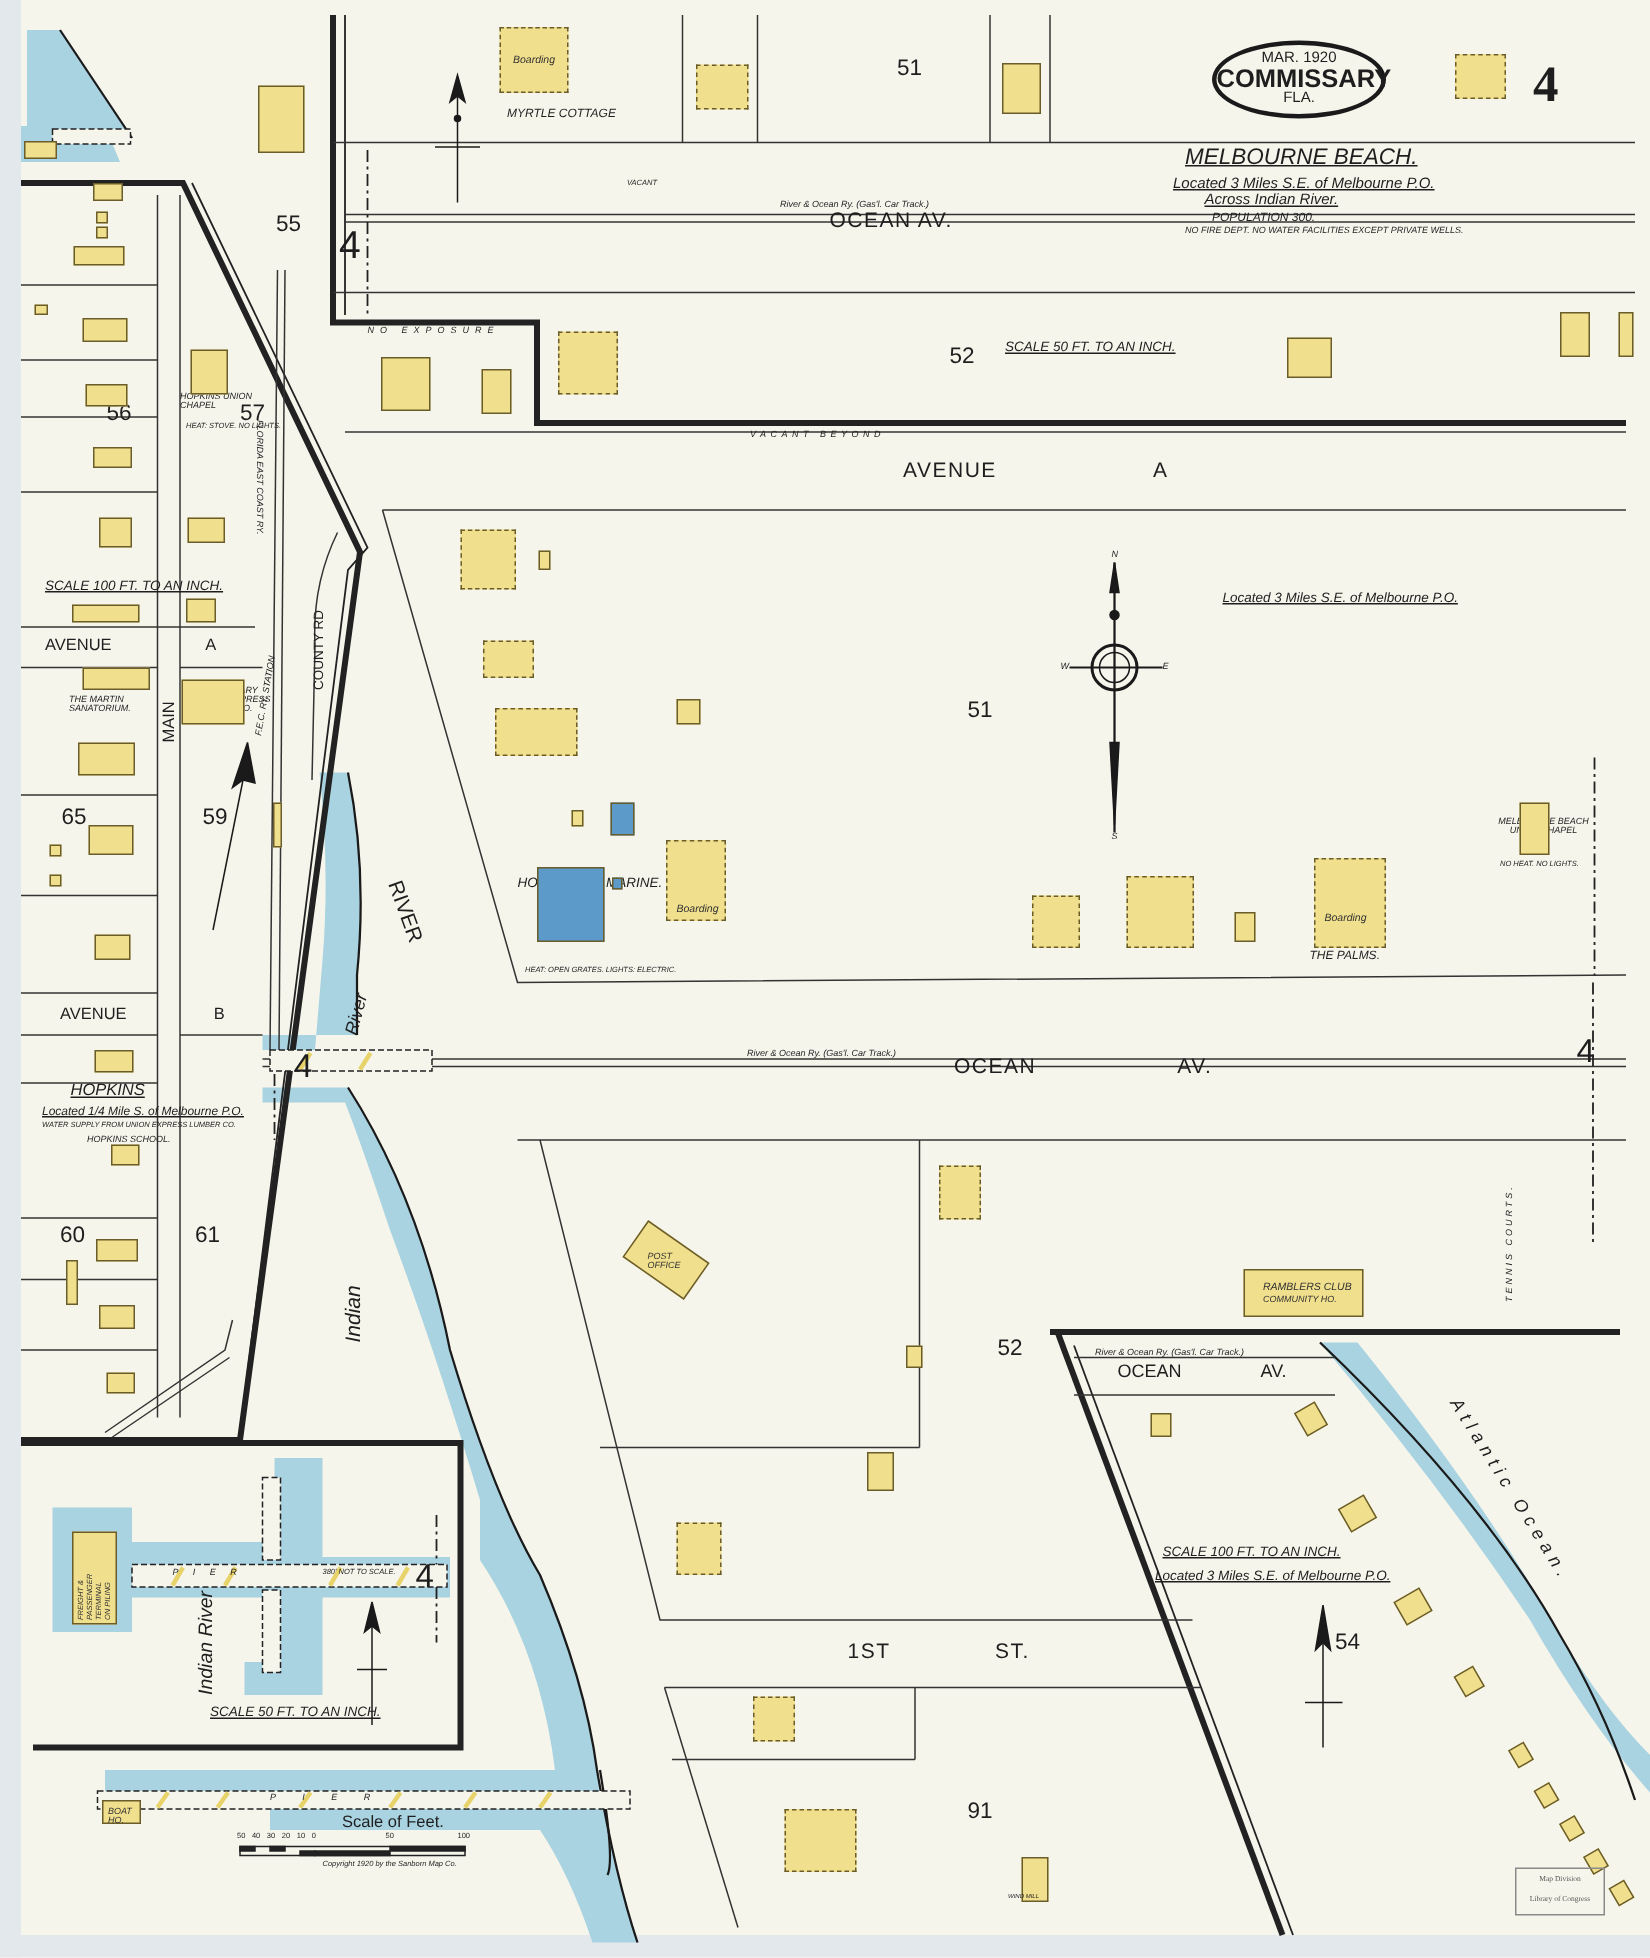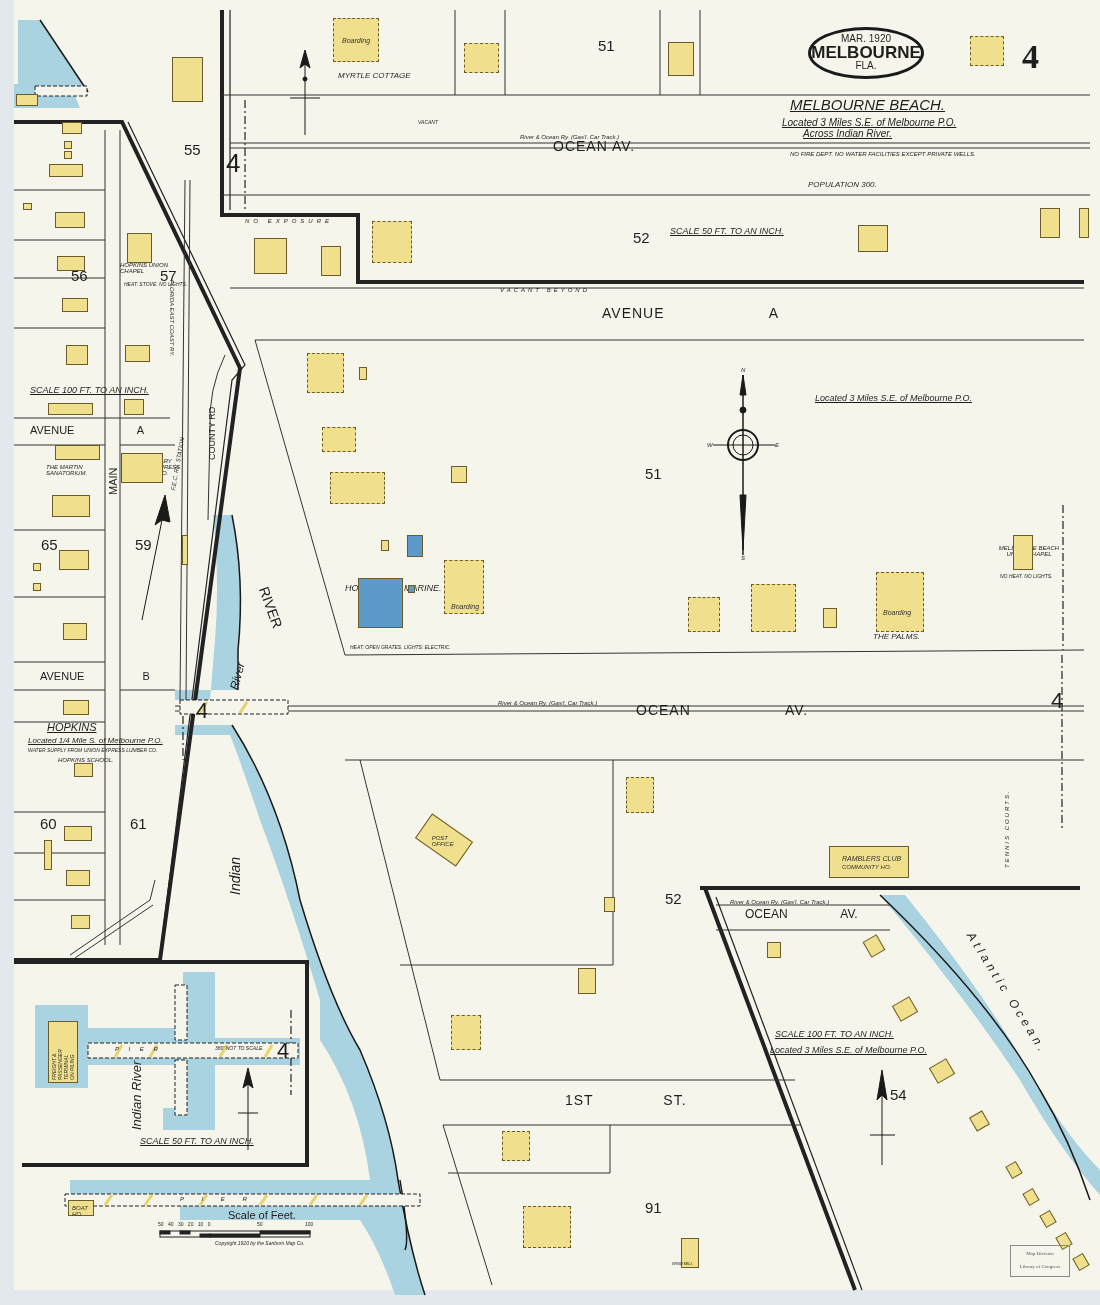--- a/index.html
+++ b/index.html
@@ -178,29 +178,29 @@
       <rect x="160" y="1231" width="10" height="3" fill="#222"></rect>
       <rect x="180" y="1231" width="10" height="3" fill="#222"></rect>
       <rect x="200" y="1234" width="10" height="3" fill="#222"></rect>
       <rect x="260" y="1231" width="50" height="3" fill="#222"></rect>
       <rect x="210" y="1234" width="50" height="3" fill="#222"></rect>
     </g>
   </svg>
 
   <div id="title-oval">
     <div class="lbl" style="position:static;font-size:10px;margin-top:4px;">MAR. 1920</div>
-    <div class="lbl" style="position:static;font-size:17px;font-weight:bold;">MELBOURNE</div>
+    <div class="lbl" style="position:static;font-size:17px;font-weight:bold;">COMMISSARY</div>
     <div class="lbl" style="position:static;font-size:10px;">FLA.</div>
   </div>
   <div id="sheet-no">4</div>
 
   <div class="lbl ital u" style="left:790px;top:97px;font-size:15px;">MELBOURNE BEACH.</div>
   <div class="lbl ital u" style="left:782px;top:118px;font-size:10px;">Located 3 Miles S.E. of Melbourne P.O.</div>
   <div class="lbl ital u" style="left:803px;top:129px;font-size:10px;">Across Indian River.</div>
-  <div class="lbl sm" style="left:808px;top:141px;margin-top:40px;">POPULATION 300.</div>
+  <div class="lbl sm" style="left:808px;top:141px;">POPULATION 300.</div>
   <div class="lbl xs" style="left:790px;top:151px;">NO FIRE DEPT. NO WATER FACILITIES EXCEPT PRIVATE WELLS.</div>
 
   <div class="lbl st" style="left:553px;top:139px;">OCEAN AV.</div>
   <div class="lbl xs" style="left:520px;top:134px;">River &amp; Ocean Ry. (Gas'l. Car Track.)</div>
   <div class="lbl st" style="left:602px;top:306px;word-spacing:100px;">AVENUE A</div>
   <div class="lbl xs" style="left:500px;top:287px;letter-spacing:3px;">VACANT BEYOND</div>
   <div class="lbl xs" style="left:245px;top:218px;letter-spacing:4px;">NO EXPOSURE</div>
   <div class="lbl st" style="left:636px;top:703px;word-spacing:90px;">OCEAN AV.</div>
   <div class="lbl xs" style="left:498px;top:700px;">River &amp; Ocean Ry. (Gas'l. Car Track.)</div>
   <div class="lbl" style="left:745px;top:908px;font-size:12px;word-spacing:50px;">OCEAN AV.</div>

